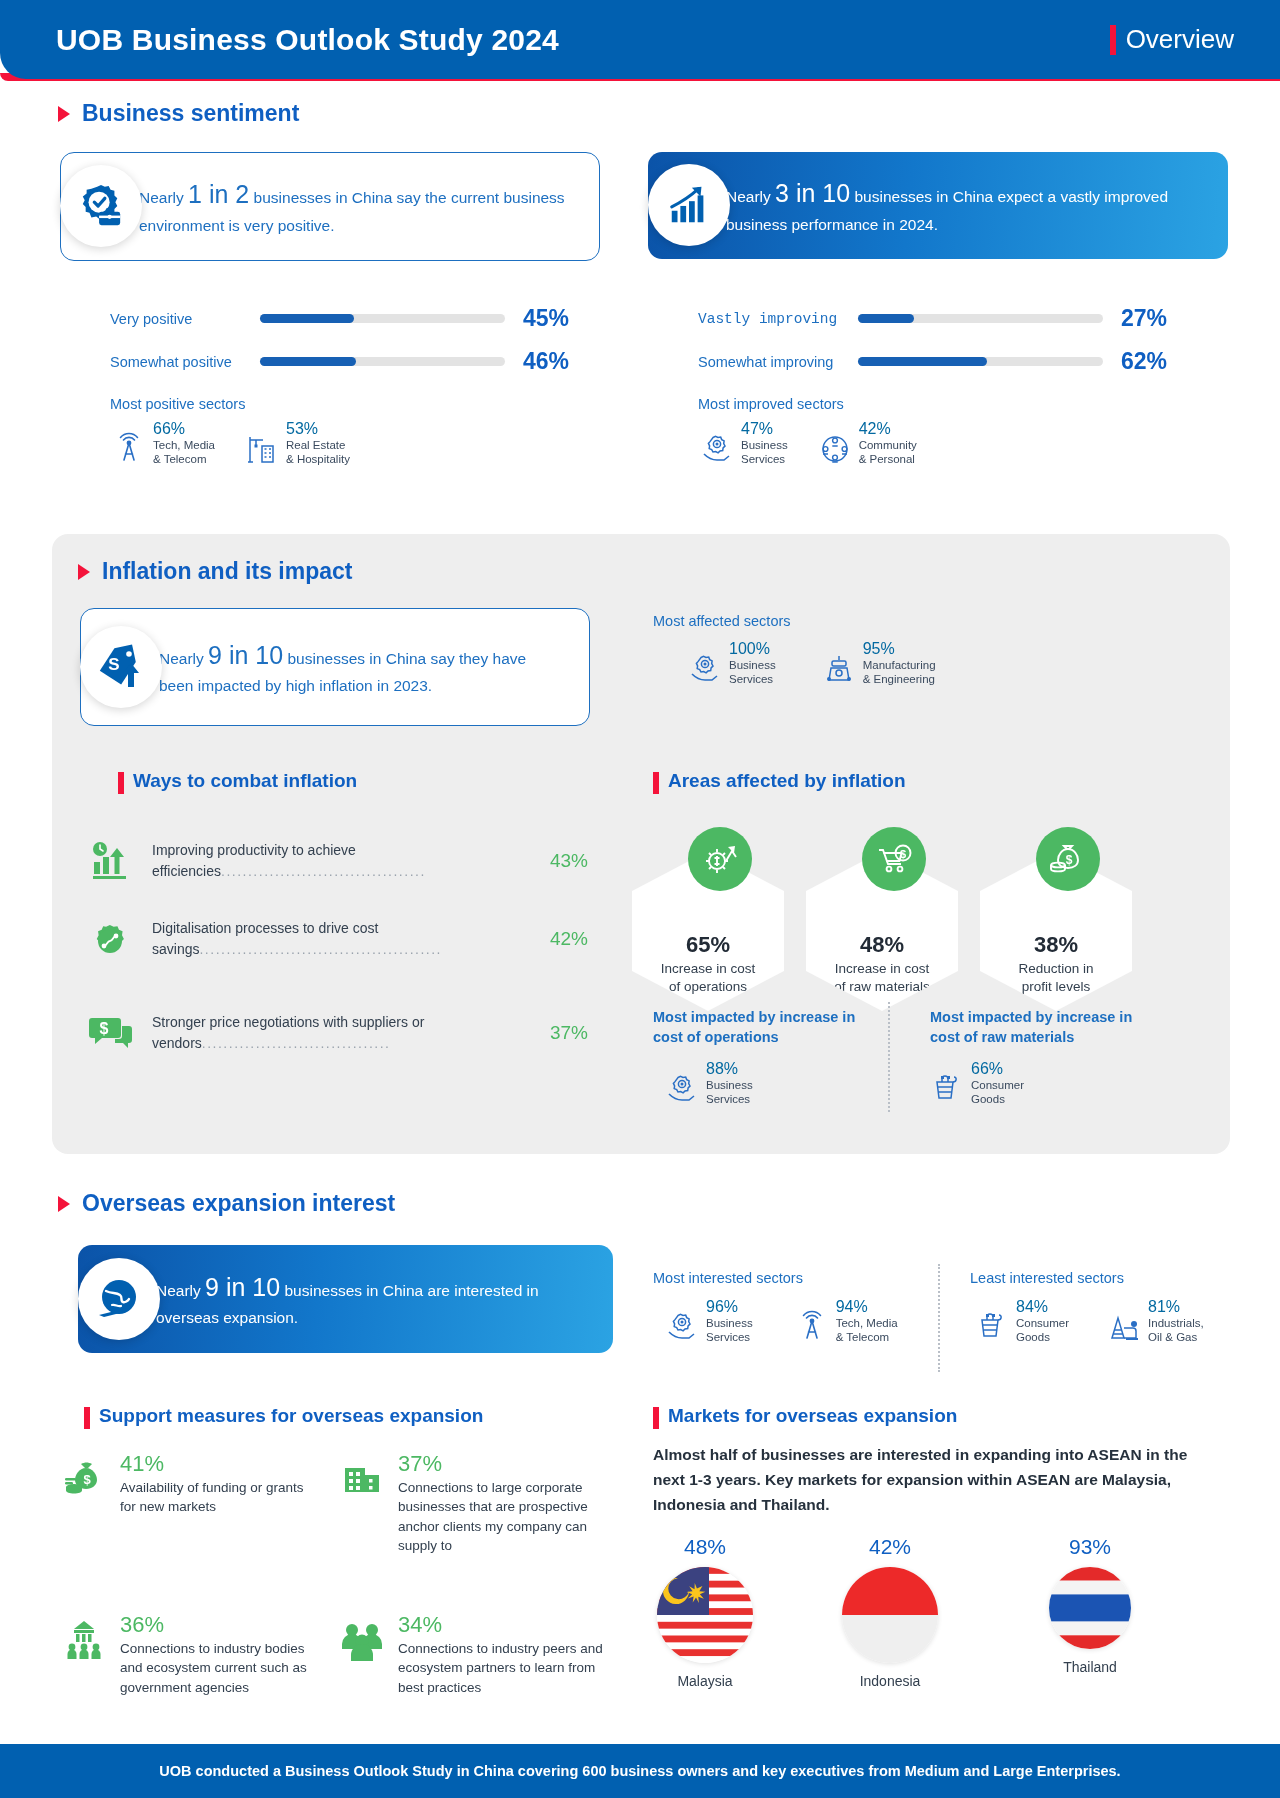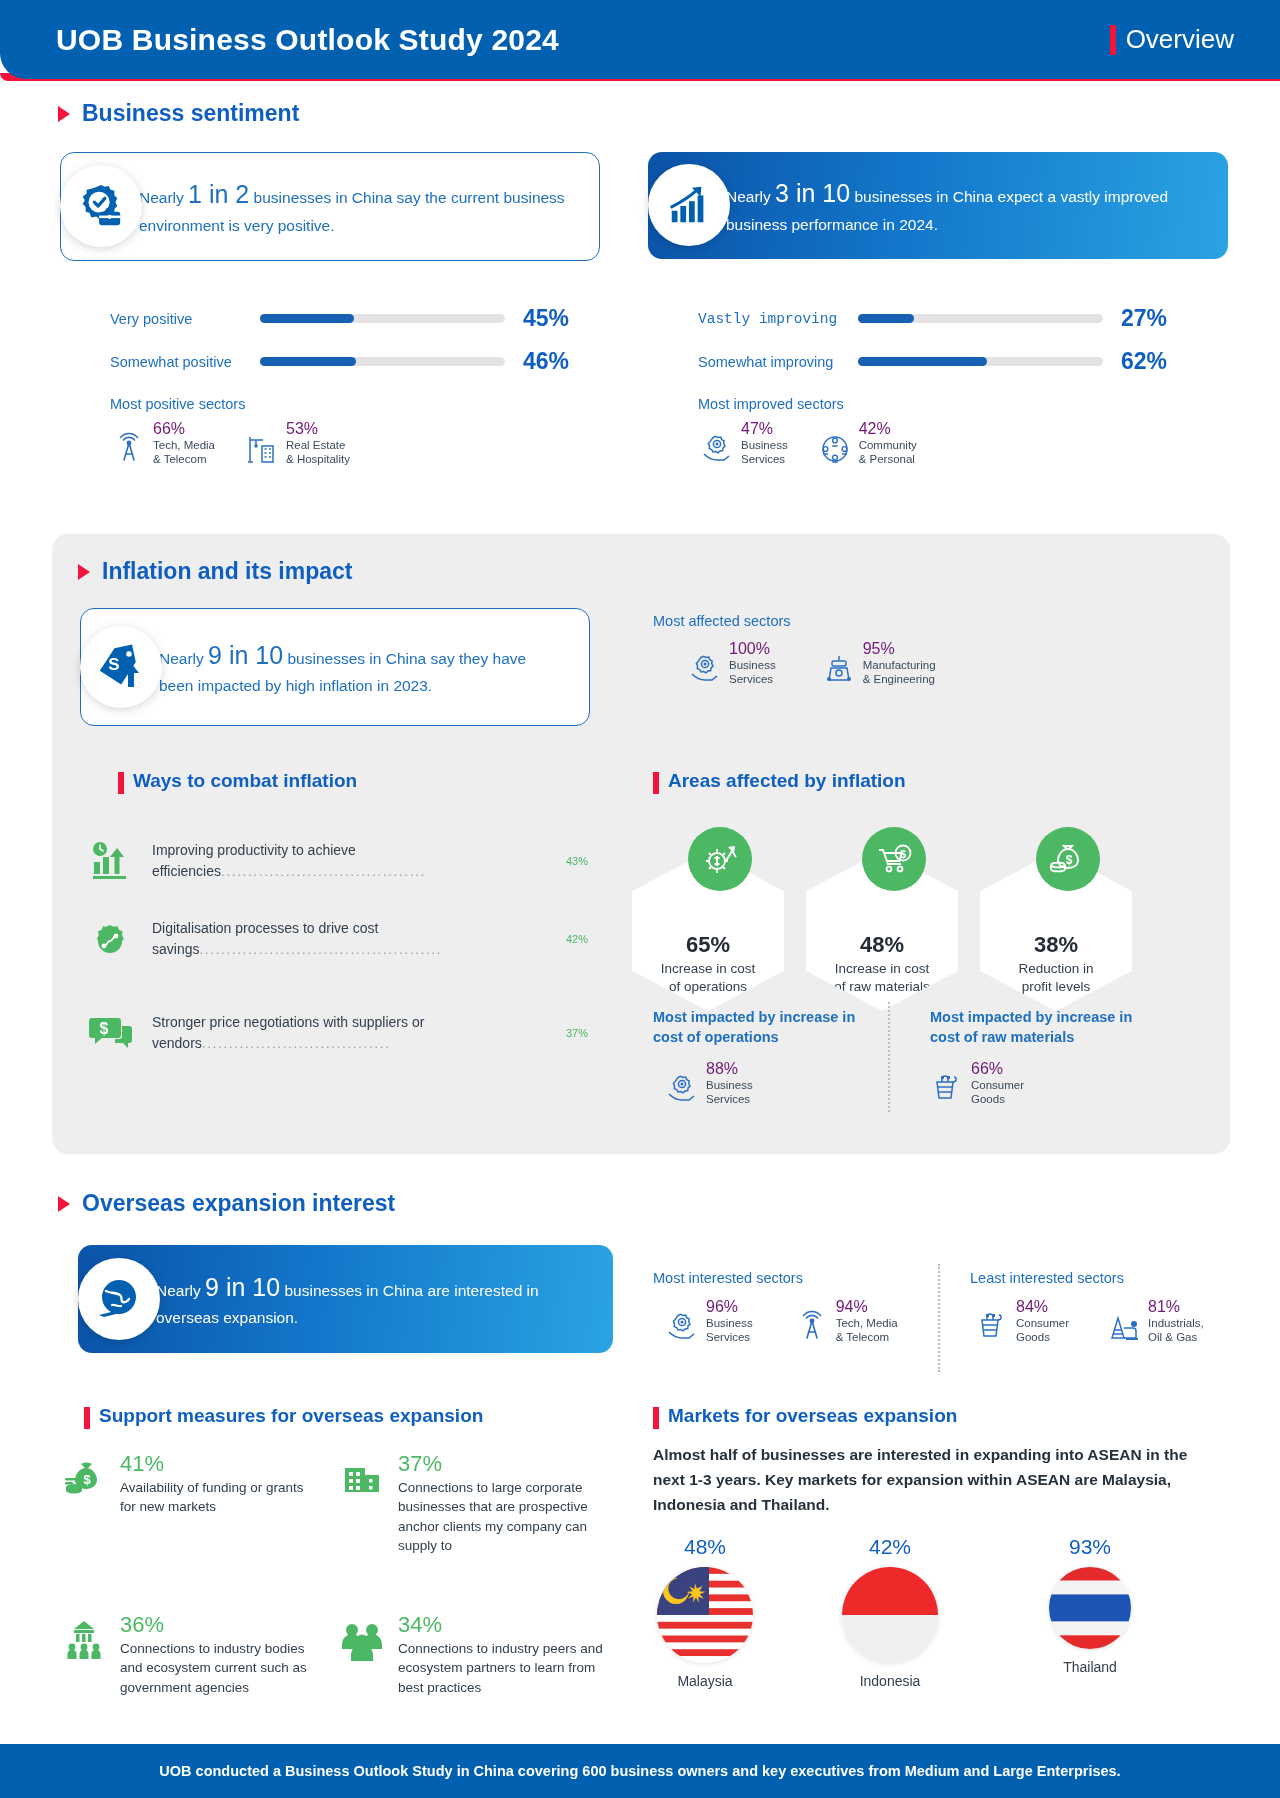--- a/index.html
+++ b/index.html
@@ -76,34 +76,34 @@
   .prow .lbl { font-size: 14.5px; color: #1d6fc0; font-weight: 400; width: 150px; }
   .track { width: 245px; height: 9px; background: #e3e3e3; border-radius: 5px; position: relative; }
   .fill { position: absolute; left: 0; top: 0; height: 9px; border-radius: 5px; background: #1760b4; }
   .pval { font-size: 23px; font-weight: 700; color: #0f5fc2; margin-left: 18px; }
 
   
   .sectors-label { font-size: 14.5px; color: #1d6fc0; font-weight: 400; }
   .chips { display: flex; gap: 30px; }
   .chip { display: flex; align-items: flex-end; gap: 7px; }
   .chip .ic { width: 34px; height: 34px; flex: none; }
-  .chip .txt .pc { font-size: 16px; color: #701a75; line-height: 1.1; }
+  .chip .txt .pc { font-size: 16px; color: #0369a1; line-height: 1.1; }
   .chip .txt .nm { font-size: 11.5px; color: #3a4a5e; line-height: 1.25; }
 
   
   .panel {
     position: absolute; left: 52px; top: 534px; width: 1178px; height: 620px;
     background: #eeeeee; border-radius: 16px;
   }
 
   
   .crow { position: absolute; display: flex; align-items: center; gap: 18px; width: 500px; }
   .crow .cic { width: 46px; height: 46px; flex: none; }
   .crow .ctxt { font-size: 14px; color: #33404f; line-height: 1.5; flex: 1; }
-  .crow .cval { font-size: 11px; color: #4cb863; font-weight: 400; }
+  .crow .cval { font-size: 19px; color: #4cb863; font-weight: 400; }
   .dots { letter-spacing: 1.5px; color: #9aa3ad; }
 
   
   .hex {
     position: absolute; width: 152px; height: 160px;
     background: #ffffff;
     clip-path: polygon(50% 0%, 100% 25%, 100% 75%, 50% 100%, 0% 75%, 0% 25%);
     display: flex; flex-direction: column; align-items: center; justify-content: flex-end;
     padding-bottom: 16px;
     filter: drop-shadow(0 3px 6px rgba(0,0,0,.13));

